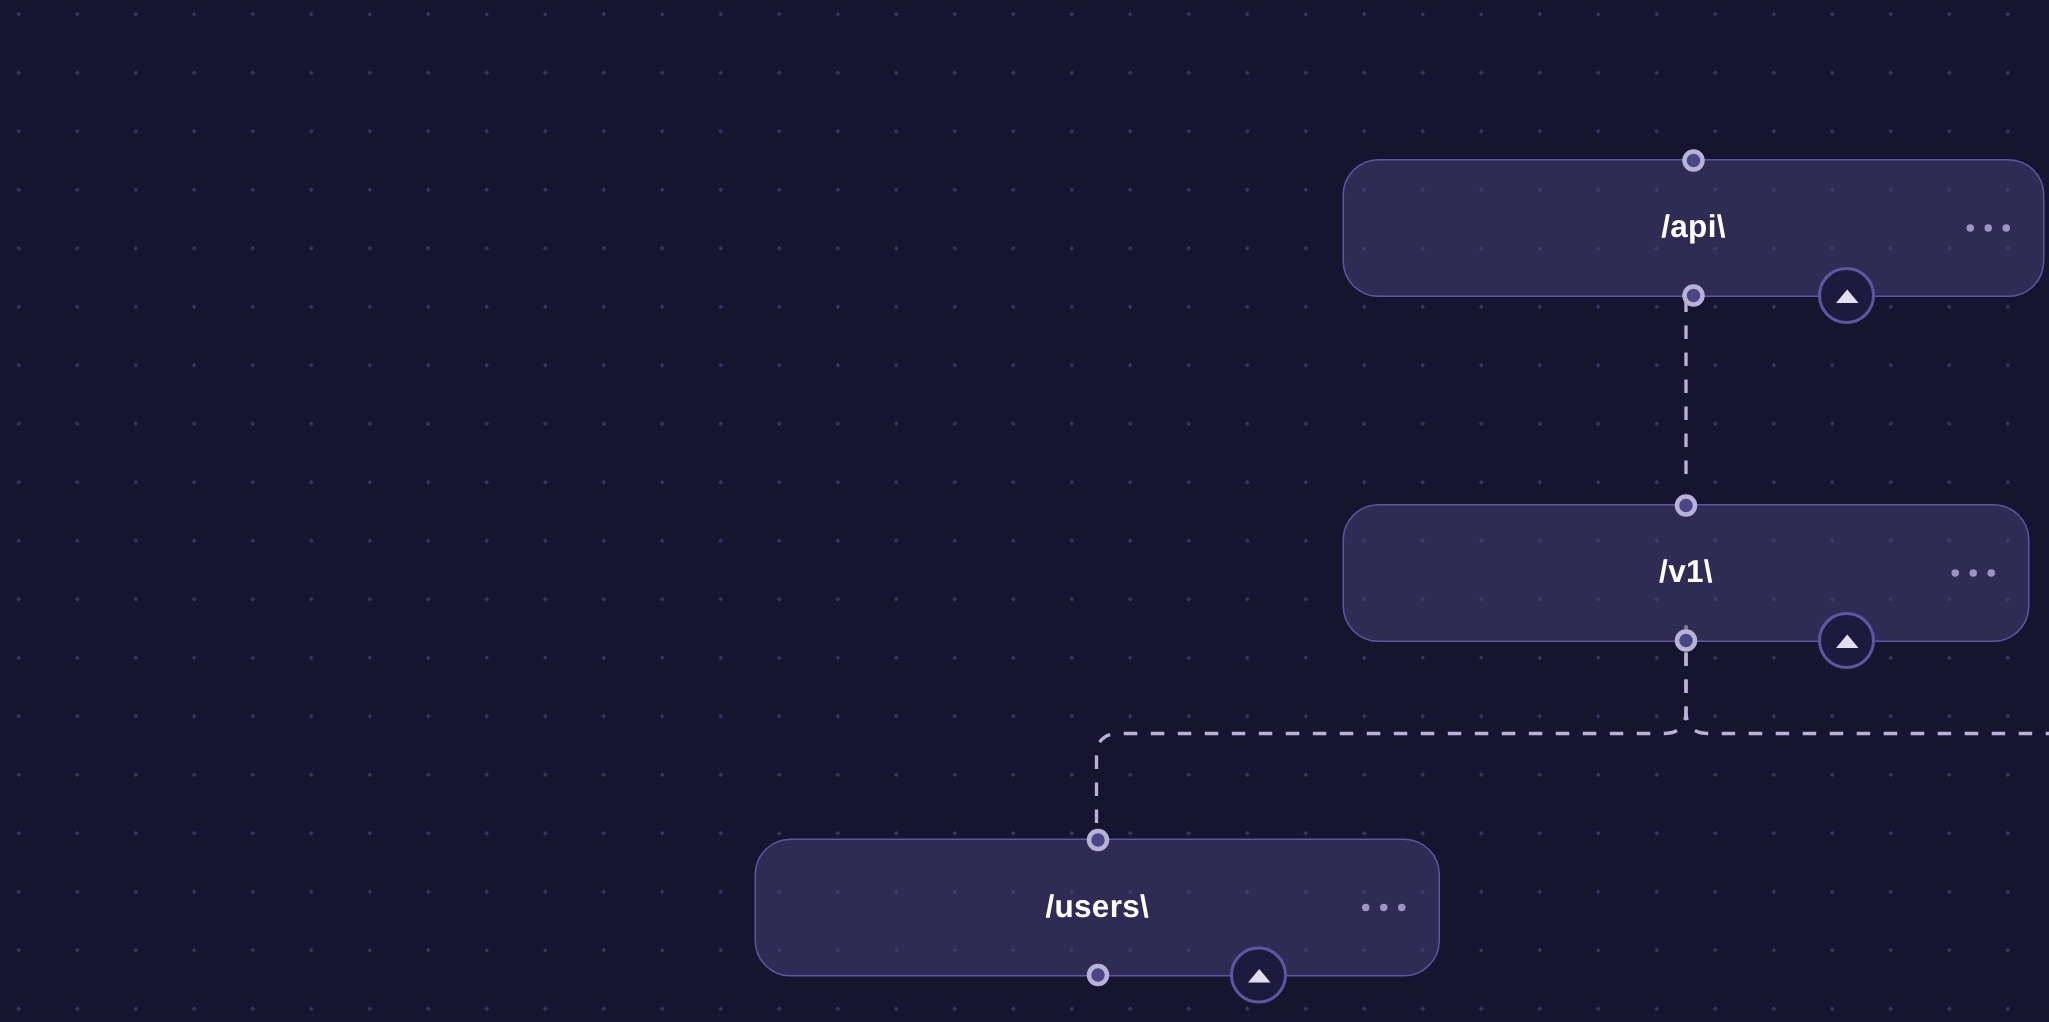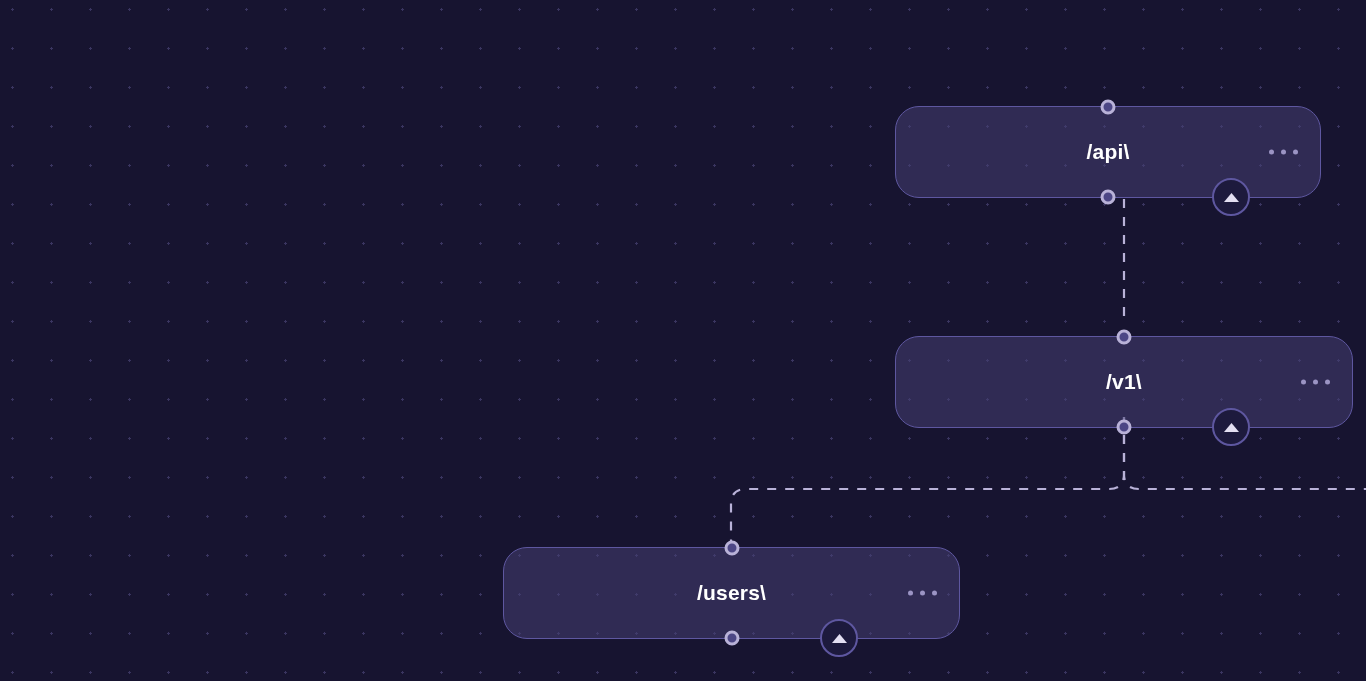--- a/index.html
+++ b/index.html
@@ -145,21 +145,21 @@
 
   <svg id="edges" viewBox="0 0 1366 681" width="1366" height="681">
 
     <path class="edge-path" d="M 1124 199 L 1124 323"></path>
 
     <path class="edge-path" d="M 1124 417 L 1124 474 Q 1124 489 1109 489 L 746 489 Q 731 489 731 504 L 731 556"></path>
 
     <path class="edge-path" d="M 1124 417 L 1124 474 Q 1124 489 1139 489 L 1366 489"></path>
   </svg>
 
-  <div class="node" style="left:895px; top:106px; width:426px; height:92px;">
+  <div class="node" style="left:895px; top:106px; width:468px; height:92px;">
     <span class="node-label">/api\</span>
 
     <span class="node-menu">
       <i></i>
         <i></i>
         <i></i>
     </span>
 
     <span class="handle top"></span>
     <span class="handle bottom"></span>
@@ -183,21 +183,21 @@
     <span class="handle top"></span>
     <span class="handle bottom"></span>
 
     <span class="collapse-btn" style="left:316px;">
       <svg width="17" height="11" viewBox="0 0 17 11">
         <path d="M8.5 1 L16 10 L1 10 Z" fill="#e3dff2"></path>
       </svg>
     </span>
   </div>
 
-  <div class="node" style="left:503px; top:547px; width:457px; height:92px;">
+  <div class="node" style="left:503px; top:559px; width:457px; height:92px;">
     <span class="node-label">/users\</span>
 
     <span class="node-menu">
       <i></i>
         <i></i>
         <i></i>
     </span>
 
     <span class="handle top"></span>
     <span class="handle bottom"></span>

